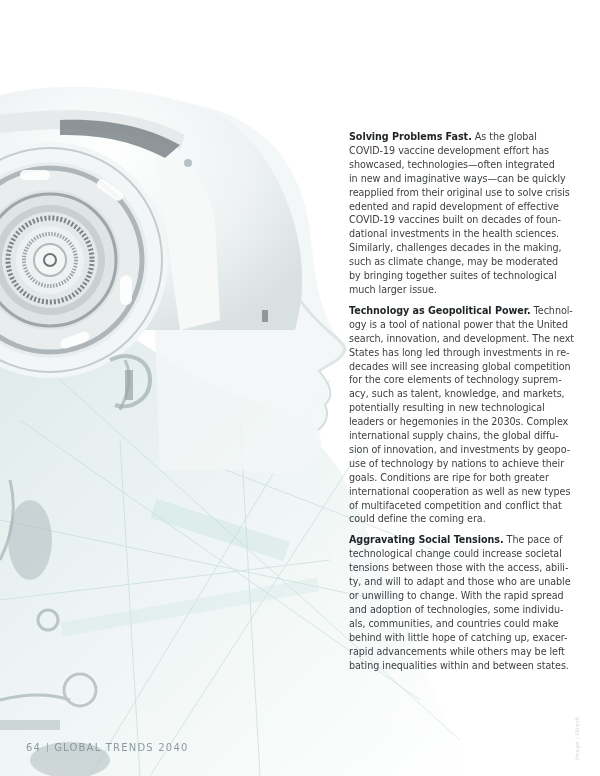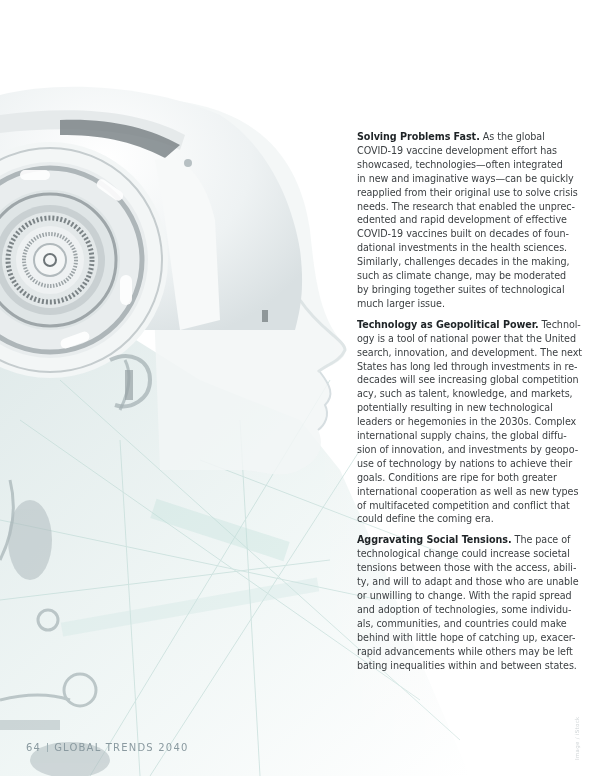--- a/index.html
+++ b/index.html
@@ -9,21 +9,21 @@
     font-family: "DejaVu Sans", sans-serif;
   }
   .art {
     position: absolute; left: 0; top: 0; width: 600px; height: 776px;
   }
   .text-col {
     position: absolute; left: 345px; top: 130px; width: 232px;
     font-size: 9.6px; line-height: 13.9px; color: #3b3f42;
     letter-spacing: -0.05px;
   }
-  .para { margin: 0 0 7px 12px; }
+  .para { margin: 0 0 7px 4px; }
   .para .line { display: block; white-space: nowrap; }
   .para .head { font-weight: bold; color: #1e2326; }
   .footer {
     position: absolute; left: 26px; top: 742px;
     font-size: 10px; letter-spacing: 1.2px; color: #8a9aa0;
     font-family: "DejaVu Sans", sans-serif;
   }
   .footer .sep { display: inline-block; width: 1px; height: 9px; background: #9fb0b4; margin: 0 6px; vertical-align: -1px; }
   .credit {
     position: absolute; left: 574px; top: 760px;
@@ -122,35 +122,35 @@
   <rect x="300" y="0" width="300" height="776" fill="url(#fadeR)" opacity="0.4"></rect>
 </svg>
 
 <div class="text-col">
   <p class="para">
     <span class="line"><span class="head">Solving Problems Fast.</span><span> As the global</span></span>
     <span class="line">COVID-19 vaccine development effort has</span>
     <span class="line">showcased, technologies—often integrated</span>
     <span class="line">in new and imaginative ways—can be quickly</span>
     <span class="line">reapplied from their original use to solve crisis</span>
-    <span class="line">needs. The research that enabled the unprec-</span>
     <span class="line">edented and rapid development of effective</span>
     <span class="line">COVID-19 vaccines built on decades of foun-</span>
     <span class="line">dational investments in the health sciences.</span>
     <span class="line">Similarly, challenges decades in the making,</span>
     <span class="line">such as climate change, may be moderated</span>
     <span class="line">by bringing together suites of technological</span>
     <span class="line">much larger issue.</span>
   </p>
   <p class="para">
     <span class="line"><span class="head">Technology as Geopolitical Power.</span><span> Technol-</span></span>
     <span class="line">ogy is a tool of national power that the United</span>
     <span class="line">search, innovation, and development. The next</span>
     <span class="line">States has long led through investments in re-</span>
     <span class="line">decades will see increasing global competition</span>
+    <span class="line">for the core elements of technology suprem-</span>
     <span class="line">acy, such as talent, knowledge, and markets,</span>
     <span class="line">potentially resulting in new technological</span>
     <span class="line">leaders or hegemonies in the 2030s. Complex</span>
     <span class="line">international supply chains, the global diffu-</span>
     <span class="line">sion of innovation, and investments by geopo-</span>
     <span class="line">use of technology by nations to achieve their</span>
     <span class="line">goals. Conditions are ripe for both greater</span>
     <span class="line">international cooperation as well as new types</span>
     <span class="line">of multifaceted competition and conflict that</span>
     <span class="line">could define the coming era.</span>

